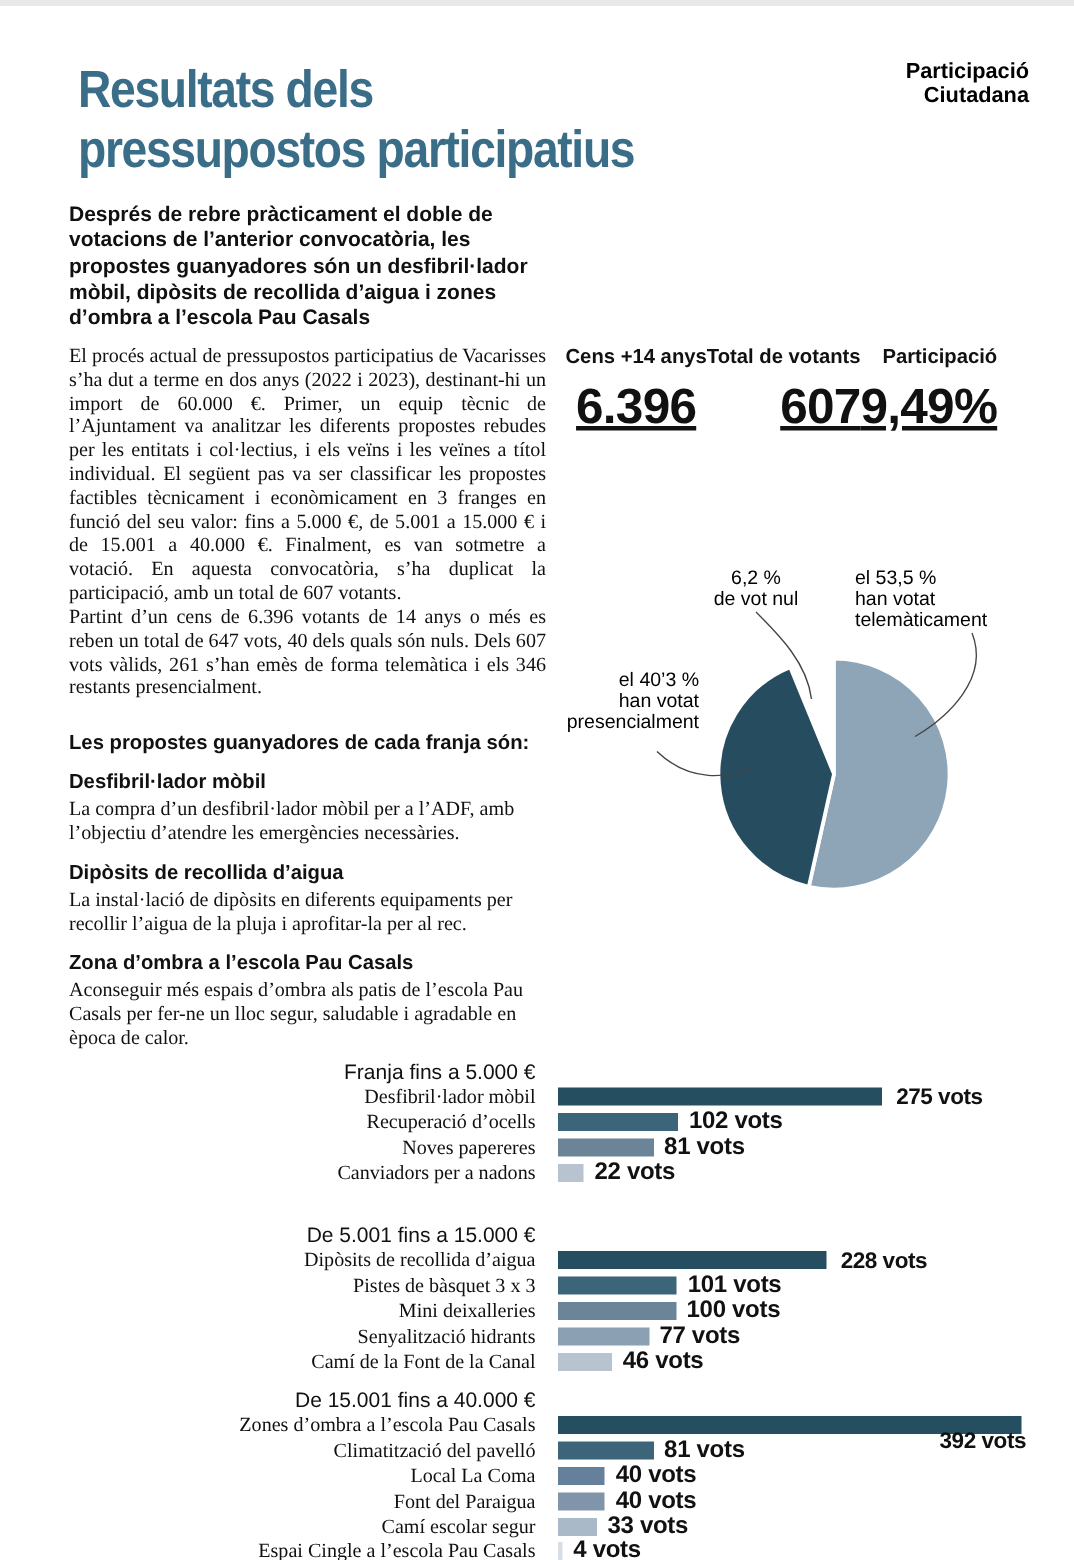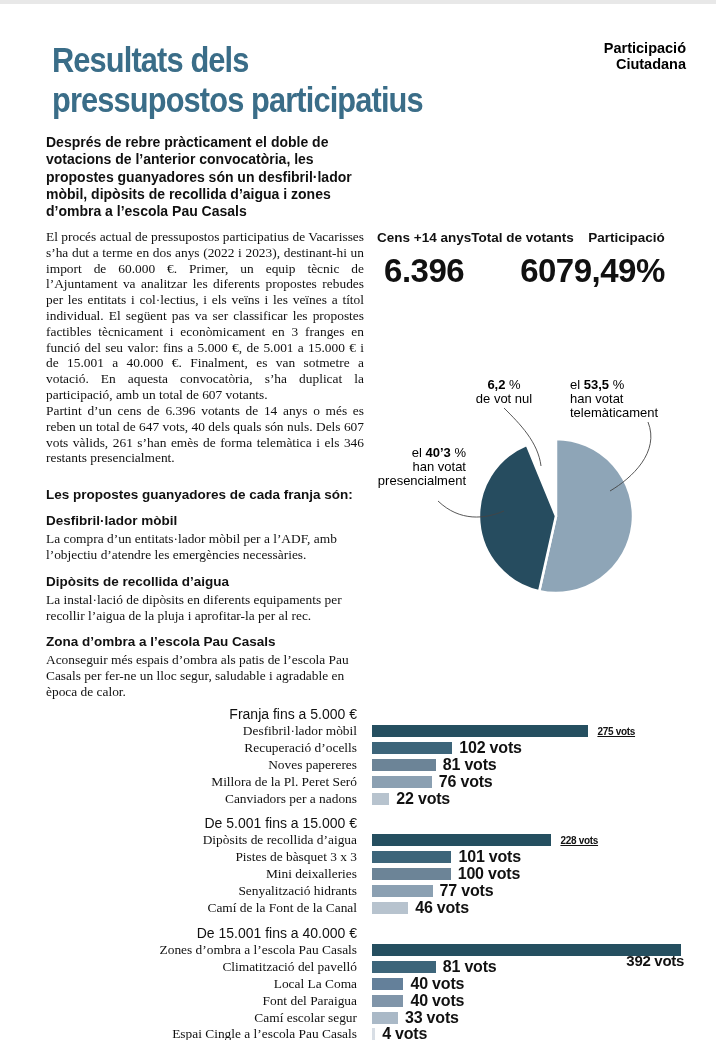--- a/index.html
+++ b/index.html
@@ -19,41 +19,41 @@
         font-size:13.4px;line-height:15.8px;text-align:justify;color:#101010;}
   .winners-heading{position:absolute;left:46px;top:483px;font-size:13.5px;font-weight:bold;}
   .wtitle{position:absolute;left:46px;font-size:13.5px;font-weight:bold;}
   .wdesc{position:absolute;left:46px;width:332px;font-family:"Liberation Serif",serif;
          font-size:13.4px;line-height:16.2px;}
 
   
   .stats{position:absolute;left:377px;top:226px;width:308px;display:flex;justify-content:flex-start;}
   .stat{display:flex;flex-direction:column;}
   .stat .slabel{font-size:13.5px;font-weight:bold;white-space:nowrap;}
-  .stat .svalue{font-size:33px;font-weight:bold;letter-spacing:-0.5px;margin-top:7px;}
+  .stat .svalue{font-size:33px;font-weight:bold;letter-spacing:-0.5px;margin-top:7px;text-decoration:underline;}
   .stat.c{text-align:center;} .stat.r{text-align:right;}
 
   
   .pie-svg{position:absolute;left:466px;top:422px;}
   .callouts{position:absolute;left:370px;top:368px;pointer-events:none;}
   .plab{position:absolute;font-size:13px;line-height:14px;font-weight:normal;color:#000;}
-  .plab b{font-weight:bold;}
+  .plab b{font-weight:normal;}
   .plab.center{text-align:center;} .plab.right{text-align:right;} .plab.left{text-align:left;}
 
   
   .chart{position:absolute;left:0;width:716px;}
   .chart-title{margin-left:46px;width:311px;text-align:right;font-size:14px;font-weight:normal;
                height:17px;white-space:nowrap;}
   .brow{display:flex;align-items:center;height:16.8px;margin-left:46px;}
   .blabel{width:326px;padding-right:15px;box-sizing:border-box;text-align:right;
           font-family:"Liberation Serif",serif;font-size:13.4px;color:#101010;white-space:nowrap;
           overflow:visible;}
   .bar{height:12px;flex:0 0 auto;}
   .bval{margin-left:7px;font-size:16px;font-weight:bold;letter-spacing:-0.2px;white-space:nowrap;}
-  .bval.winner{font-size:10px;margin-left:9px;letter-spacing:-0.3px;text-decoration:underline;}
+  .bval.winner{font-size:15px;margin-left:9px;letter-spacing:-0.3px;}
   .bval.winner-below{position:absolute;right:32px;top:27px;font-size:15px;font-weight:bold;
                      letter-spacing:-0.3px;}
 </style>
 </head>
 <body>
 
 <div class="page">
 
   <div class="title">
     <div>Resultats dels</div>
@@ -64,21 +64,21 @@
     <div>Ciutadana</div>
   </div>
 
   <div class="intro">Després de rebre pràcticament el doble de votacions de l’anterior convocatòria, les propostes guanyadores són un desfibril·lador mòbil, dipòsits de recollida d’aigua i zones d’ombra a l’escola Pau Casals</div>
   <div class="para" style="top:225px">El procés actual de pressupostos participatius de Vacarisses s’ha dut a terme en dos anys (2022 i 2023), destinant-hi un import de 60.000 €. Primer, un equip tècnic de l’Ajuntament va analitzar les diferents propostes rebudes per les entitats i col·lectius, i els veïns i les veïnes a títol individual. El següent pas va ser classificar les propostes factibles tècnicament i econòmicament en 3 franges en funció del seu valor: fins a 5.000 €, de 5.001 a 15.000 € i de 15.001 a 40.000 €. Finalment, es van sotmetre a votació. En aquesta convocatòria, s’ha duplicat la participació, amb un total de 607 votants.</div>
   <div class="para" style="top:399px">Partint d’un cens de 6.396 votants de 14 anys o més es reben un total de 647 vots, 40 dels quals són nuls. Dels 607 vots vàlids, 261 s’han emès de forma telemàtica i els 346 restants presencialment.</div>
 
   <div class="winners-heading">Les propostes guanyadores de cada franja són:</div>
 
   <div class="wtitle" style="top:509px">Desfibril·lador mòbil</div>
-  <div class="wdesc" style="top:527px">La compra d’un entitats·lador mòbil per a l’ADF, amb l’objectiu d’atendre les emergències necessàries.</div>
+  <div class="wdesc" style="top:527px">La compra d’un desfibril·lador mòbil per a l’ADF, amb l’objectiu d’atendre les emergències necessàries.</div>
 
   <div class="wtitle" style="top:570px">Dipòsits de recollida d’aigua</div>
   <div class="wdesc" style="top:588px">La instal·lació de dipòsits en diferents equipaments per recollir l’aigua de la pluja i aprofitar-la per al rec.</div>
 
   <div class="wtitle" style="top:630px">Zona d’ombra a l’escola Pau Casals</div>
   <div class="wdesc" style="top:648px">Aconseguir més espais d’ombra als patis de l’escola Pau Casals per fer-ne un lloc segur, saludable i agradable en època de calor.</div>
 
   <div class="stats">
     <div class="stat c">
       <span class="slabel">Cens +14 anys</span>
@@ -131,25 +131,20 @@
         <div class="blabel">Recuperació d’ocells</div>
         <div class="bar" style="width: 80.274px; background: rgb(61, 101, 122);"></div>
         <div class="bval">102 vots</div>
       </div>
       <div class="brow">
         <div class="blabel">Noves papereres</div>
         <div class="bar" style="width: 63.747px; background: rgb(108, 132, 151);"></div>
         <div class="bval">81 vots</div>
       </div>
       <div class="brow">
-        <div class="blabel">Millora de la Pl. Peret Seró</div>
-        <div class="bar" style="width: 59.812px; background: rgb(139, 160, 178);"></div>
-        <div class="bval">76 vots</div>
-      </div>
-      <div class="brow">
         <div class="blabel">Canviadors per a nadons</div>
         <div class="bar" style="width: 17.314px; background: rgb(183, 195, 206);"></div>
         <div class="bval">22 vots</div>
       </div>
     </div>
   <div class="chart" style="top:811px">
     <div class="chart-title">De 5.001 fins a 15.000 €</div>
   <div class="brow">
         <div class="blabel">Dipòsits de recollida d’aigua</div>
         <div class="bar" style="width: 179.436px; background: rgb(37, 79, 96);"></div>

